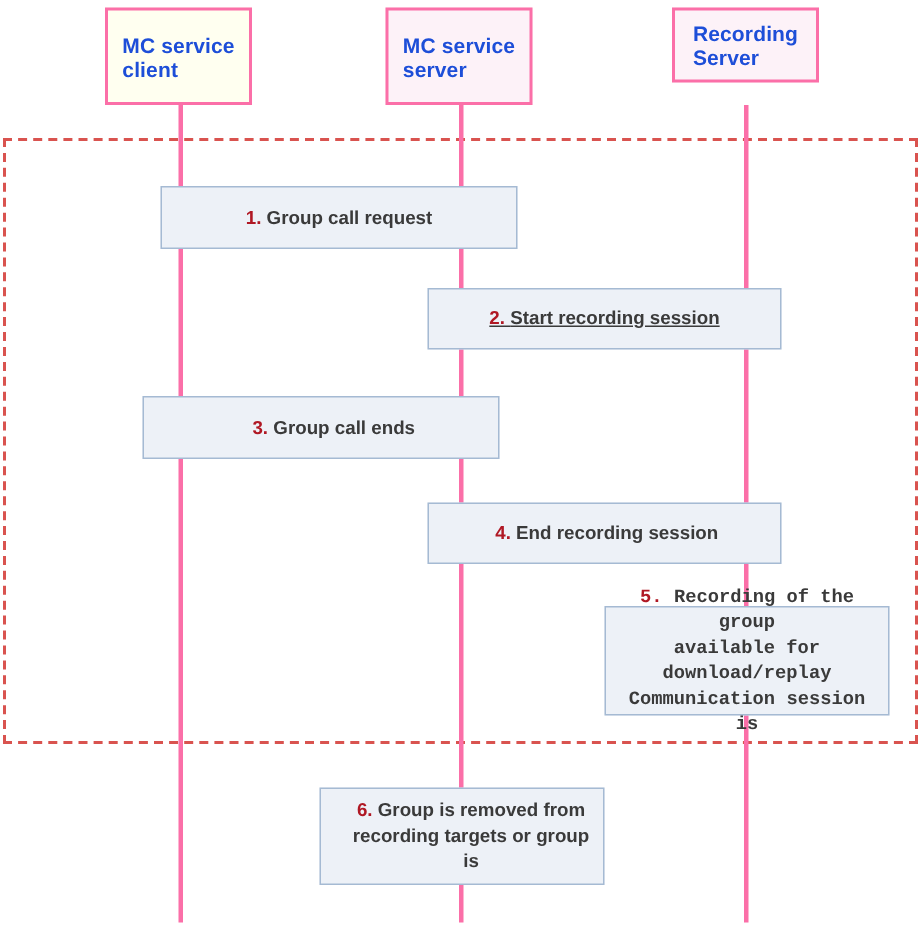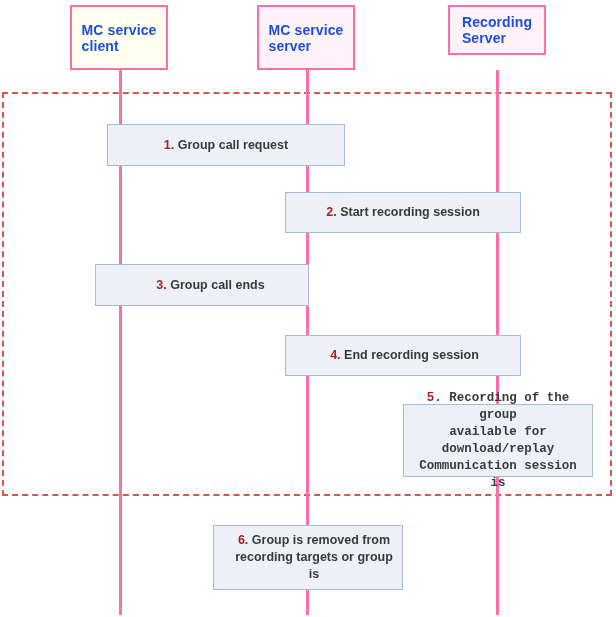--- a/index.html
+++ b/index.html
@@ -108,28 +108,28 @@
     </span>
   </div>
 
   <div class="msg-box" style="left:107px; top:124px; width:238px; height:42px;">
     <span>
       <span class="num">1.</span>
       <span>Group call request</span>
     </span>
   </div>
 
-  <div class="msg-box" style="left:285px; top:192px; width:236px; height:41px;">
+  <div class="msg-box" style="left:285px; top:192px; width:236px; height:41px;text-decoration:underline;">
     <span>
       <span class="num">2.</span>
       <span>Start recording session</span>
     </span>
   </div>
 
-  <div class="msg-box" style="left:95px; top:264px; width:214px; height:42px;padding-left:25px;">
+  <div class="msg-box" style="left:95px; top:264px; width:238px; height:42px;padding-left:25px;">
     <span>
       <span class="num">3.</span>
       <span>Group call ends</span>
     </span>
   </div>
 
   <div class="msg-box" style="left:285px; top:335px; width:236px; height:41px;padding-left:11px;">
     <span>
       <span class="num">4.</span>
       <span>End recording session</span>

